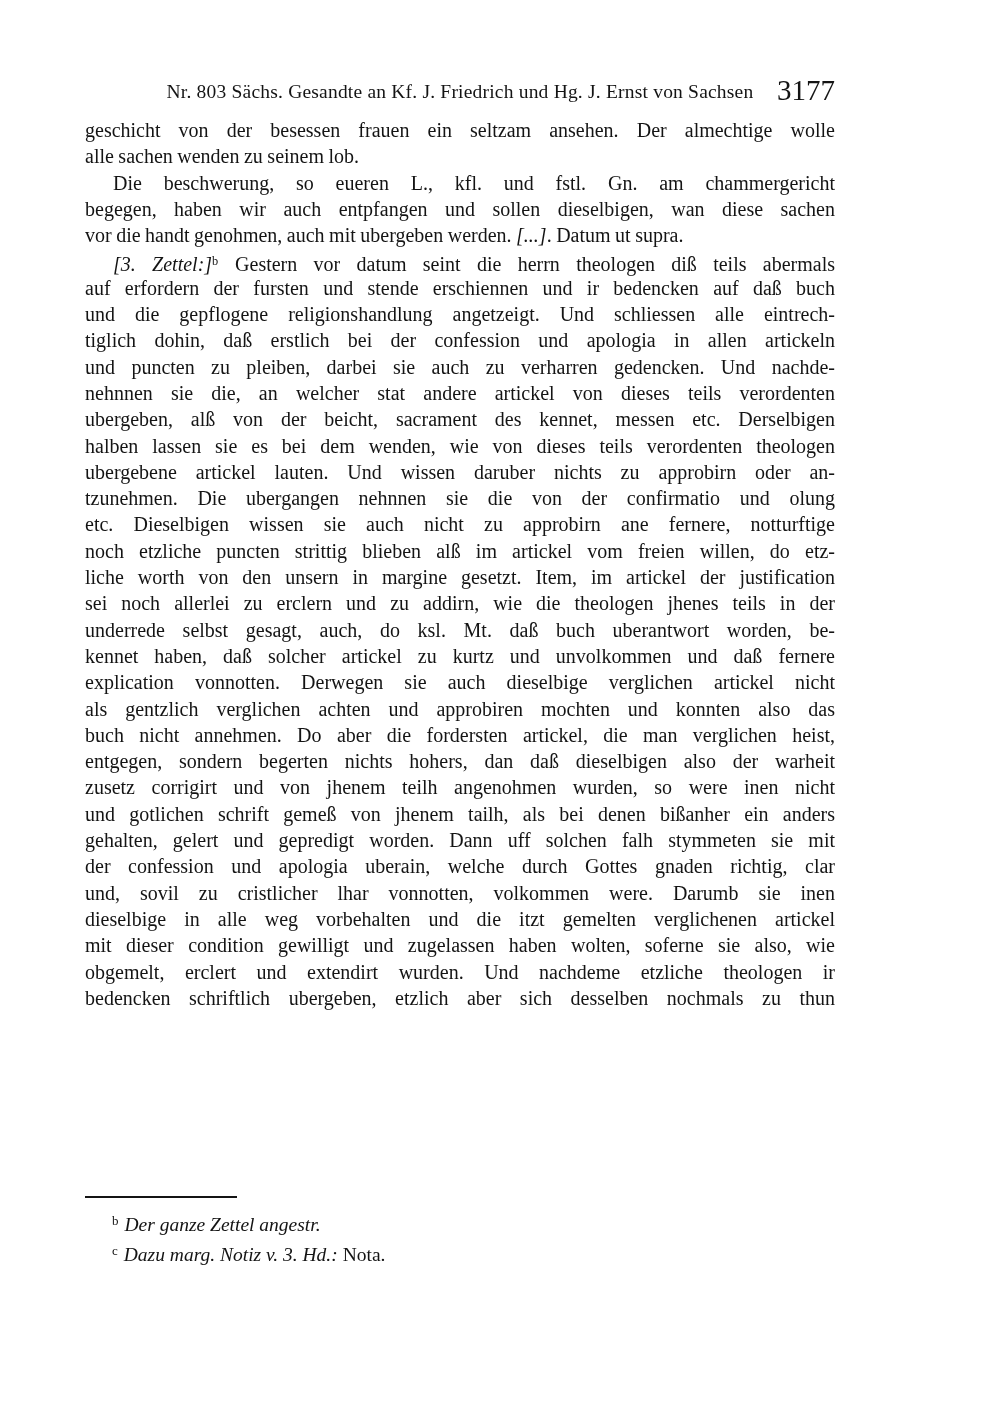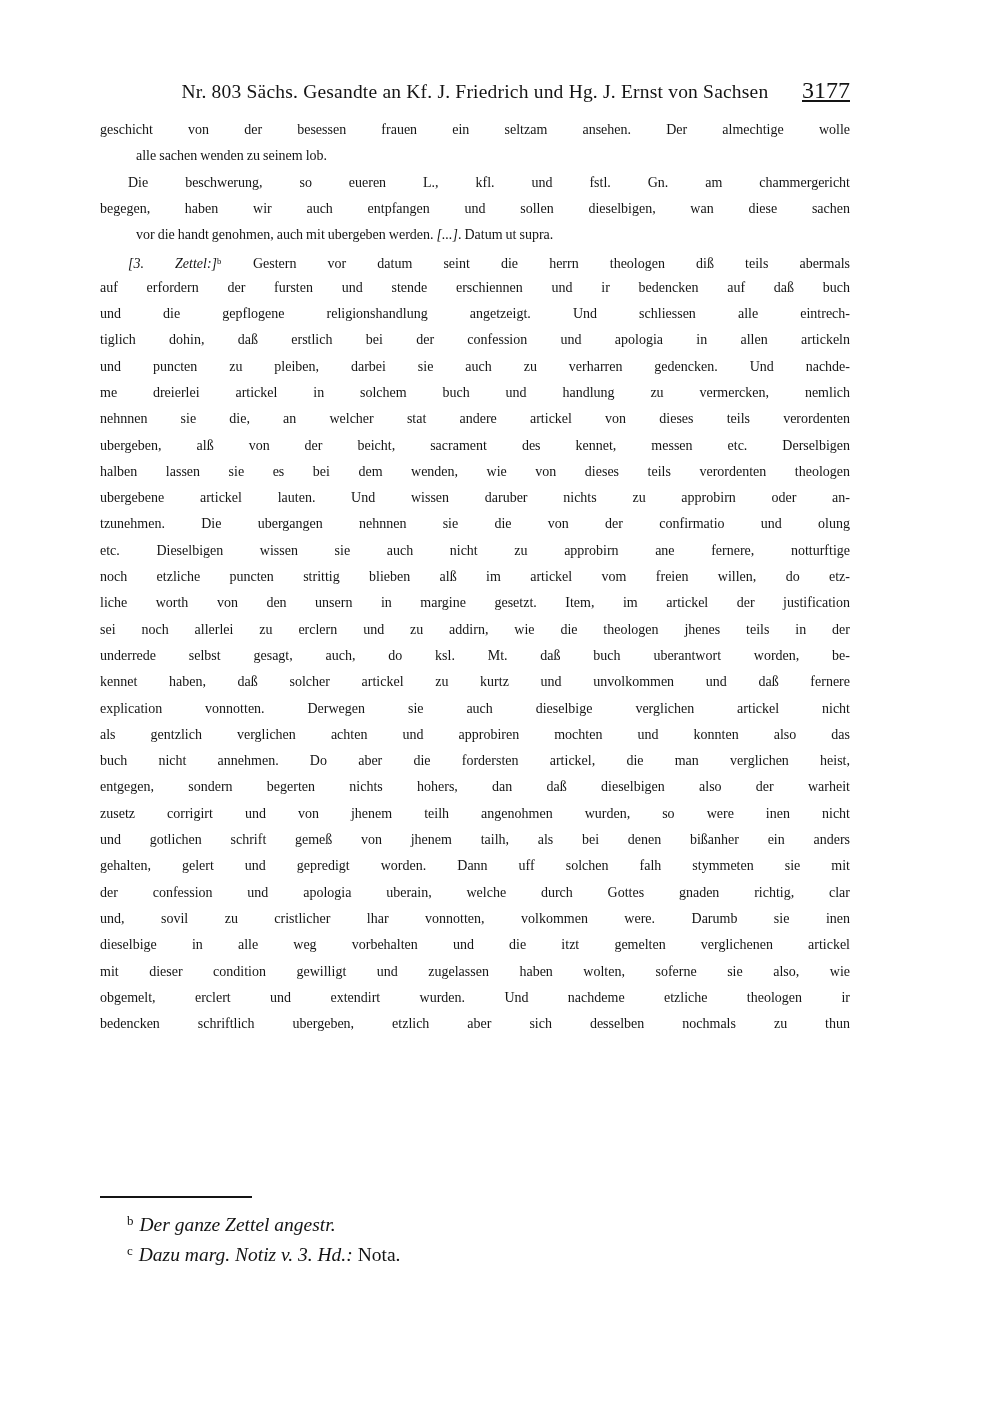--- a/index.html
+++ b/index.html
@@ -7,21 +7,21 @@
     position: relative;
     width: 1004px;
     height: 1418px;
     background: #ffffff;
     color: #141414;
     font-family: "Liberation Serif", "DejaVu Serif", serif;
     overflow: hidden;
   }
   .text-block {
     position: absolute;
-    left: 100px;
+    left: 85px;
     width: 750px;
   }
   
   .running-head {
     top: 76px;
     height: 30px;
   }
   .running-head .title {
     position: absolute;
     left: 0; right: 0;
@@ -29,42 +29,40 @@
     text-align: center;
     font-size: 19.5px;
     line-height: 22px;
     letter-spacing: 0.2px;
     white-space: nowrap;
   }
   .running-head .pagenum {
     position: absolute;
     right: 0;
     top: 0;
-    font-size: 24px;
+    font-size: 29px;
     line-height: 28px;
-    text-decoration: underline;
   }
   
   .body-text {
     top: 117px;
-    font-size: 14px;
+    font-size: 20px;
     word-spacing: -0.5px;
   }
   .line {
     height: 26.3px;
     line-height: 26.3px;
     text-align: justify;
     text-align-last: justify;
     text-justify: inter-word;
     white-space: nowrap;
     overflow: visible;
   }
   .line-last {
     text-align-last: left;
-    margin-left: 36px;
   }
   .line-indent {
     text-indent: 28px;
   }
   .it { font-style: italic; }
   .sup {
     font-style: normal;
     font-size: 0.62em;
     vertical-align: 0.5em;
     letter-spacing: 0.5px;
@@ -111,21 +109,20 @@
         <div class="line line-indent"><span>Die beschwerung, so eueren L., kfl. und fstl. Gn. am chammergericht</span></div>
         <div class="line"><span>begegen, haben wir auch entpfangen und sollen dieselbigen, wan diese sachen</span></div>
         <div class="line line-last"><span>vor die handt genohmen, auch mit ubergeben werden. </span><span class="it">[...]</span><span>. Datum ut supra.</span></div>
       </div>
       <div>
         <div class="line line-indent"><span class="it">[3. Zettel:]</span><span class="sup">b</span><span> Gestern vor datum seint die herrn theologen diß teils abermals</span></div>
         <div class="line"><span>auf erfordern der fursten und stende erschiennen und ir bedencken auf daß buch</span></div>
         <div class="line"><span>und die gepflogene religionshandlung angetzeigt. Und schliessen alle eintrech-</span></div>
         <div class="line"><span>tiglich dohin, daß erstlich bei der confession und apologia in allen artickeln</span></div>
         <div class="line"><span>und puncten zu pleiben, darbei sie auch zu verharren gedencken. Und nachde-</span></div>
-        <div class="line"><span>me dreierlei artickel in solchem buch und handlung zu vermercken, nemlich</span></div>
         <div class="line"><span>nehnnen sie die, an welcher stat andere artickel von dieses teils verordenten</span></div>
         <div class="line"><span>ubergeben, alß von der beicht, sacrament des kennet, messen etc. Derselbigen</span></div>
         <div class="line"><span>halben lassen sie es bei dem wenden, wie von dieses teils verordenten theologen</span></div>
         <div class="line"><span>ubergebene artickel lauten. Und wissen daruber nichts zu approbirn oder an-</span></div>
         <div class="line"><span>tzunehmen. Die ubergangen nehnnen sie die von der confirmatio und olung</span></div>
         <div class="line"><span>etc. Dieselbigen wissen sie auch nicht zu approbirn ane fernere, notturftige</span></div>
         <div class="line"><span>noch etzliche puncten strittig blieben alß im artickel vom freien willen, do etz-</span></div>
         <div class="line"><span>liche worth von den unsern in margine gesetzt. Item, im artickel der justification</span></div>
         <div class="line"><span>sei noch allerlei zu erclern und zu addirn, wie die theologen jhenes teils in der</span></div>
         <div class="line"><span>underrede selbst gesagt, auch, do ksl. Mt. daß buch uberantwort worden, be-</span></div>

